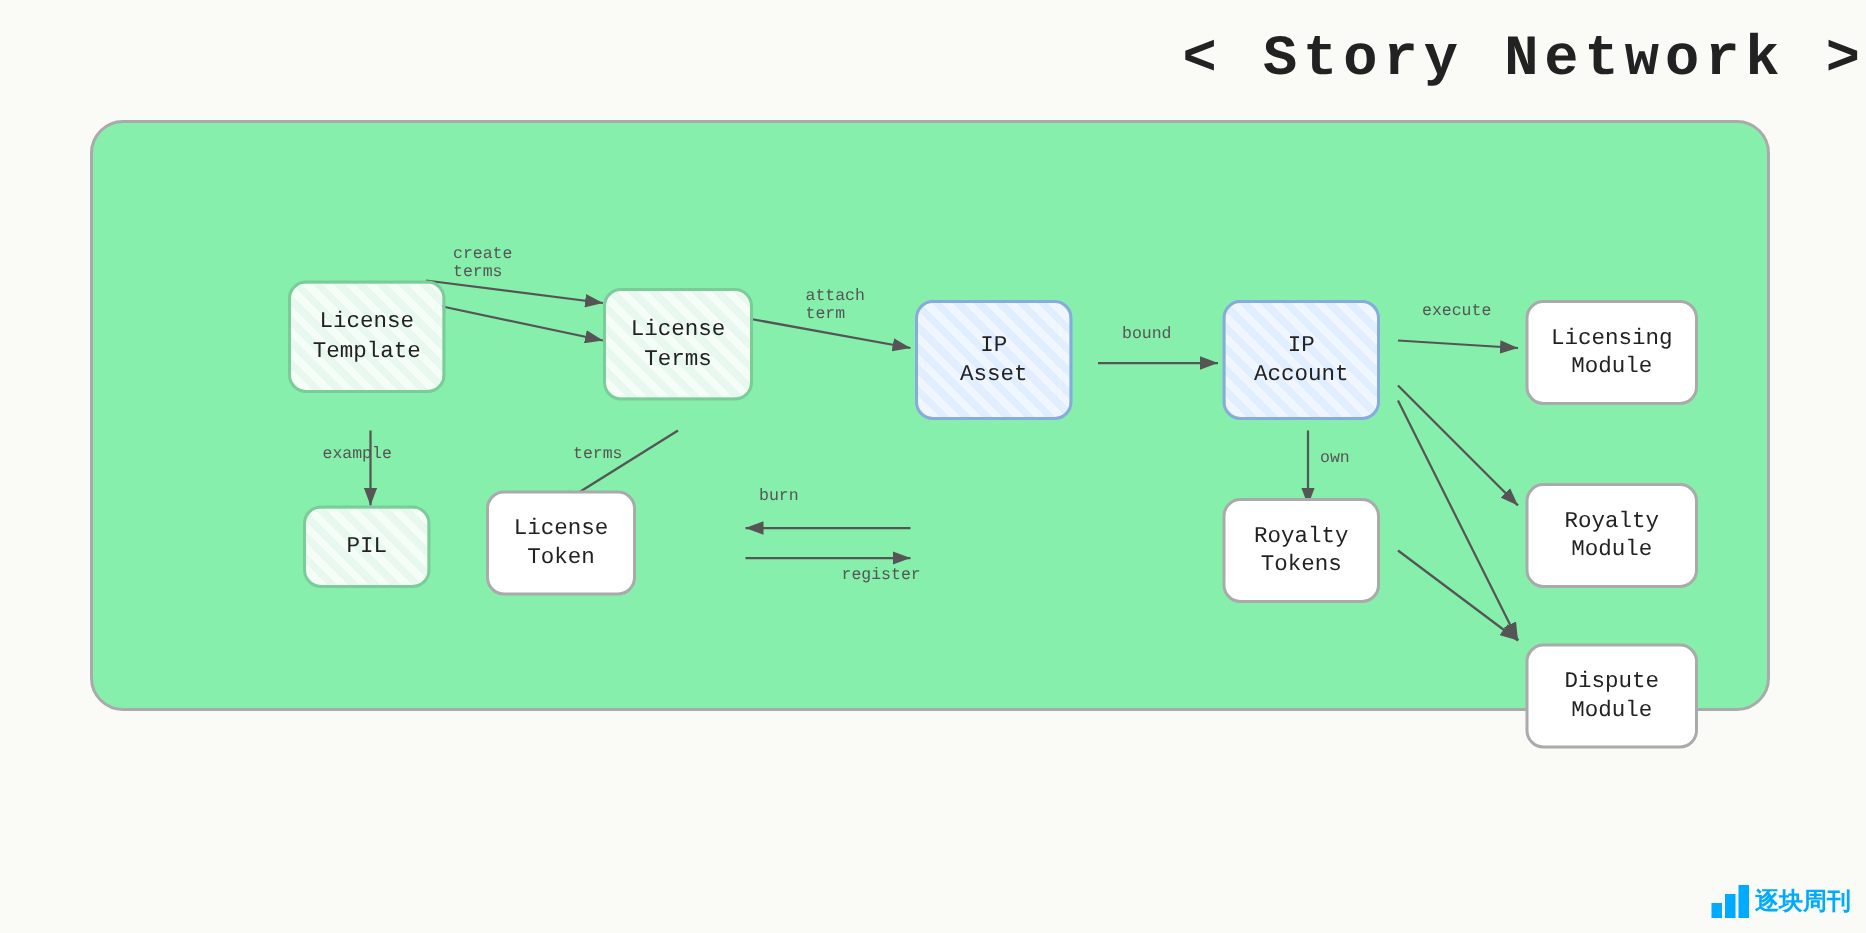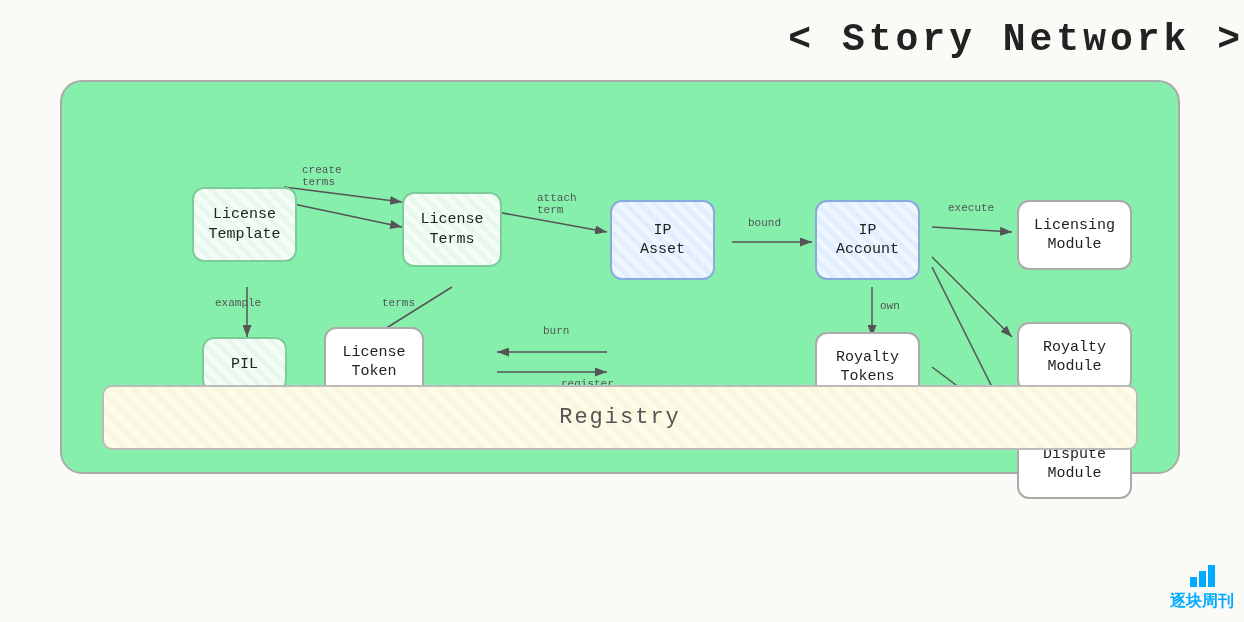--- a/index.html
+++ b/index.html
@@ -154,21 +154,20 @@
     }
 
     
     .watermark {
       position: absolute;
       bottom: 10px;
       right: 10px;
       display: flex;
       align-items: center;
       gap: 4px;
-      flex-direction: column;
     }
     .watermark-bars {
       display: flex;
       align-items: flex-end;
       gap: 2px;
     }
     .watermark-bars span {
       display: inline-block;
       background: #00aaff;
       width: 7px;
@@ -227,21 +226,21 @@
 
         <line x1="870" y1="285" x2="950" y2="345" stroke="#555" stroke-width="1.5" marker-end="url(#arrowhead)"></line>
       </svg>
 
       <div class="arrow-label" style="left:240px; top:82px;">create<br>terms</div>
       <div class="arrow-label" style="left:475px; top:110px;">attach<br>term</div>
       <div class="arrow-label" style="left:686px; top:135px;">bound</div>
       <div class="arrow-label" style="left:886px; top:120px;">execute</div>
       <div class="arrow-label" style="left:153px; top:215px;">example</div>
       <div class="arrow-label" style="left:320px; top:215px;">terms</div>
-      <div class="arrow-label" style="left:481px; top:243px;">burn</div>
+      <div class="arrow-label" style="left:444px; top:243px;">burn</div>
       <div class="arrow-label" style="left:468px; top:296px;margin-left:31px;">register</div>
       <div class="arrow-label" style="left:818px; top:218px;">own</div>
 
       <div class="node node-green" style="left:130px; top:105px; width:105px; height:75px;">License<br>Template</div>
 
       <div class="node node-green" style="left:340px; top:110px; width:100px; height:75px;">License<br>Terms</div>
 
       <div class="node node-green" style="left:140px; top:255px; width:85px; height:55px;">PIL</div>
 
       <div class="node node-blue" style="left:548px; top:118px; width:105px; height:80px;">IP<br>Asset</div>
@@ -253,23 +252,20 @@
 
       <div class="node node-white" style="left:753px; top:250px; width:105px; height:70px;">Royalty<br>Tokens</div>
 
 
       <div class="node node-white" style="left:955px; top:118px; width:115px; height:70px;">Licensing<br>Module</div>
 
       <div class="node node-white" style="left:955px; top:240px; width:115px; height:70px;">Royalty<br>Module</div>
 
       <div class="node node-white" style="left:955px; top:347px; width:115px; height:70px;">Dispute<br>Module</div>
 
-      <div class="registry-bar">
-        <span>Registry</span>
-      </div>
 
     </div>
   </div>
 
   <div class="watermark">
     <div class="watermark-bars">
       <span style="height:10px;"></span>
       <span style="height:16px;"></span>
       <span style="height:22px;"></span>
     </div>

